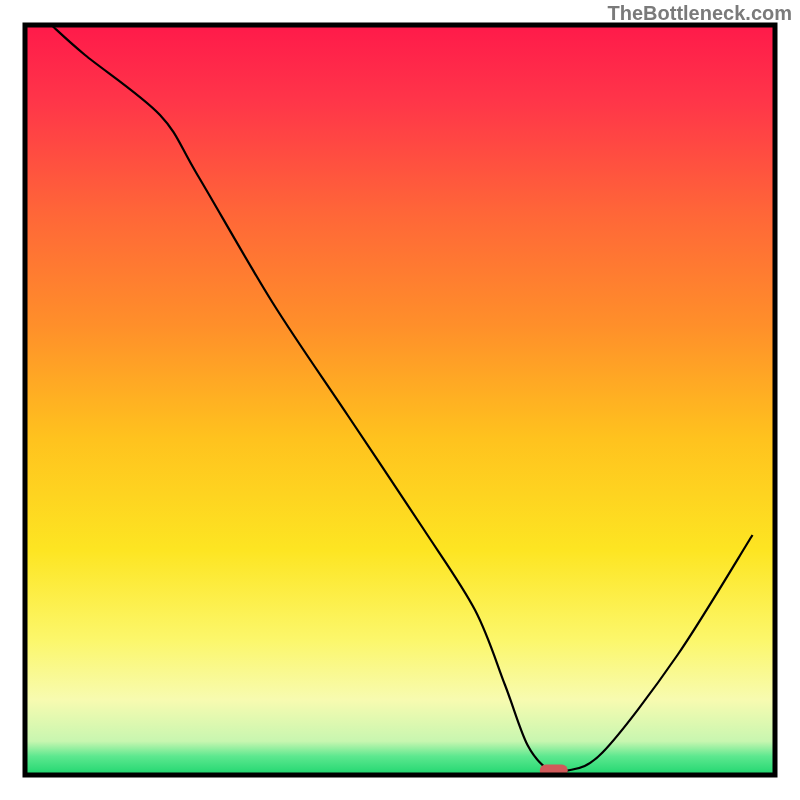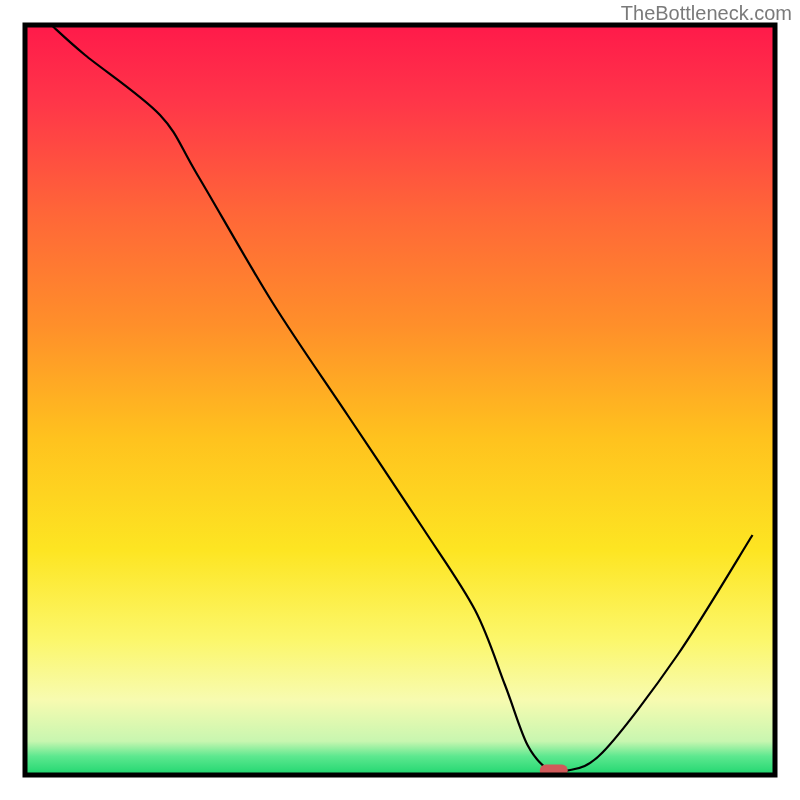--- a/index.html
+++ b/index.html
@@ -14,21 +14,21 @@
   #container {
     position: relative;
     width: 800px;
     height: 800px;
   }
   #watermark {
     position: absolute;
     top: 2px;
     right: 8px;
     font-size: 20px;
-    font-weight: normal;
+    font-weight: bold;
     color: #7a7a7a;
     z-index: 10;
   }
   svg {
     display: block;
   }
 </style>
 </head>
 <body>
 <div id="container">

